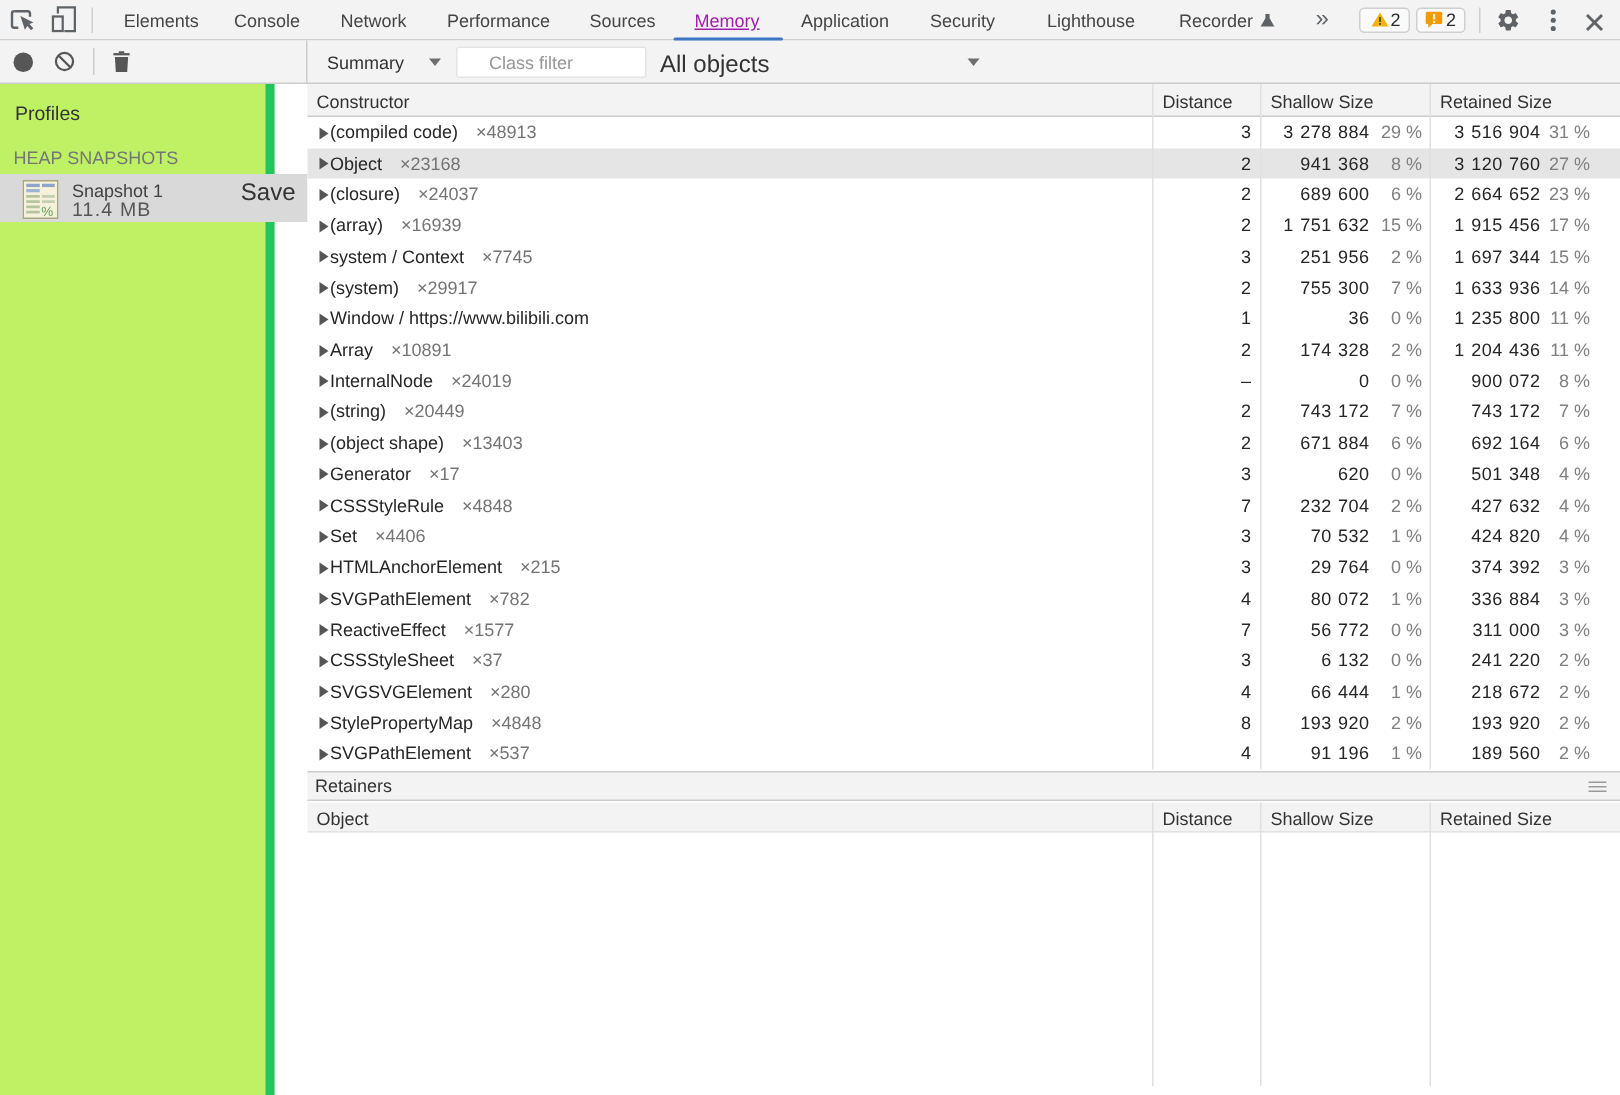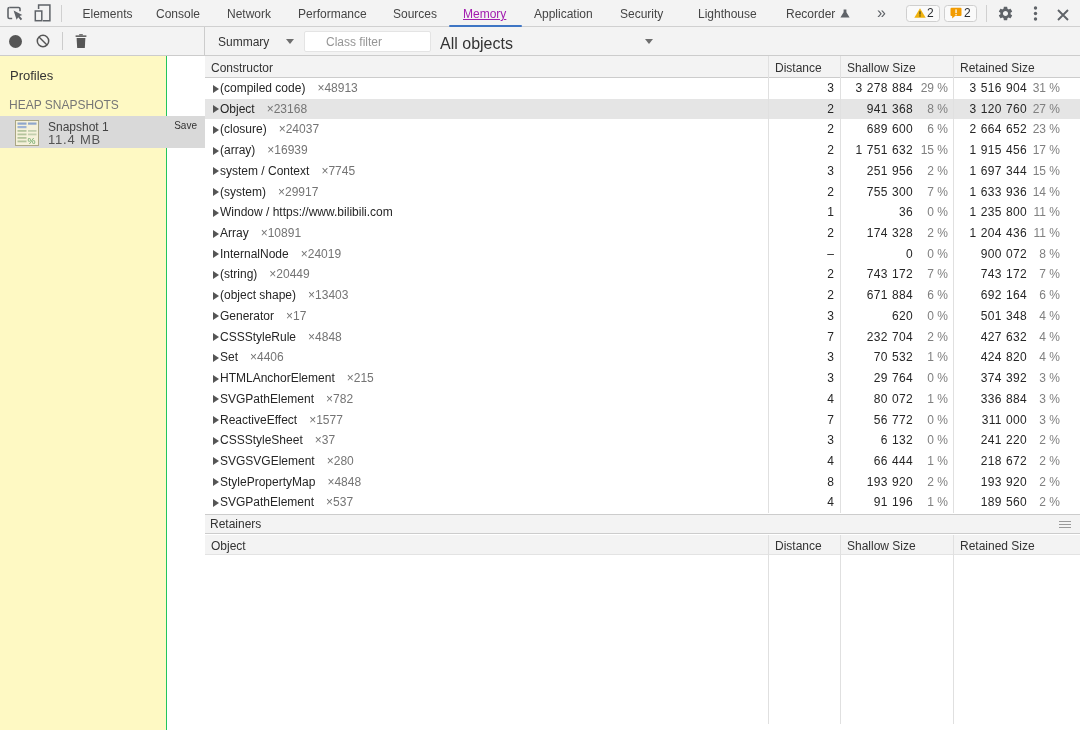--- a/index.html
+++ b/index.html
@@ -22,29 +22,29 @@
 #rec { position:absolute; left:8.5px; top:7.5px; width:13px; height:13px;
   border-radius:50%; background:#565656; }
 #summary { position:absolute; left:218px; top:7.5px; font-size:12px; color:#333; }
 .ddarrow { position:absolute; width:0; height:0; border-left:4.5px solid transparent;
   border-right:4.5px solid transparent; border-top:5px solid #6e6e6e; }
 #cfilter { position:absolute; left:304px; top:3.5px; width:127px; height:21px;
   background:#fff; border:1px solid #e4e4e4; border-radius:2px;
   font-size:12px; color:#969696; line-height:20px; padding-left:21px; }
 #allobj { position:absolute; left:440px; top:7.5px; font-size:16px; color:#333; }
 
-#sidebar { position:absolute; left:0; top:56px; width:167px; height:674px;
-  background:#fef9c3; border-right:1px solid #22c55e; }
+#sidebar { position:absolute; left:0; top:56px; width:183px; height:674px;
+  background:#bef264; border-right:6px solid #22c55e; }
 #profiles { position:absolute; left:10px; top:12px; font-size:13px; color:#333; }
 #heaps { position:absolute; left:9px; top:41.5px; font-size:12px; color:#767676; }
 #snaprow { position:absolute; left:0; top:59.5px; width:205px; height:32.5px;
   background:#d9d9d9; }
 #snapname { position:absolute; left:48px; top:4.5px; font-size:12px; color:#424242; }
 #snapsize { position:absolute; left:48px; top:16px; font-size:13px; letter-spacing:0.8px; color:#555; }
-#save { position:absolute; right:8px; top:4.5px; font-size:10px; color:#333;
+#save { position:absolute; right:8px; top:4.5px; font-size:16px; color:#333;
   }
 
 #main { position:absolute; left:205px; top:56px; width:875px; height:674px; background:#fff; }
 #ghead { position:absolute; left:0; top:0; width:875px; height:22px;
   background:#f3f3f3; border-bottom:1px solid #ccc; }
 .hcell { position:absolute; top:4.5px; font-size:12px; color:#333; }
 .gline { position:absolute; width:1px; background:#e0e0e0; z-index:2; }
 .row { position:absolute; left:0; width:875px; height:20.72px; font-size:12px;
   line-height:20.72px; color:#262626; white-space:nowrap; }
 .row.sel { background:#e5e5e5; }

